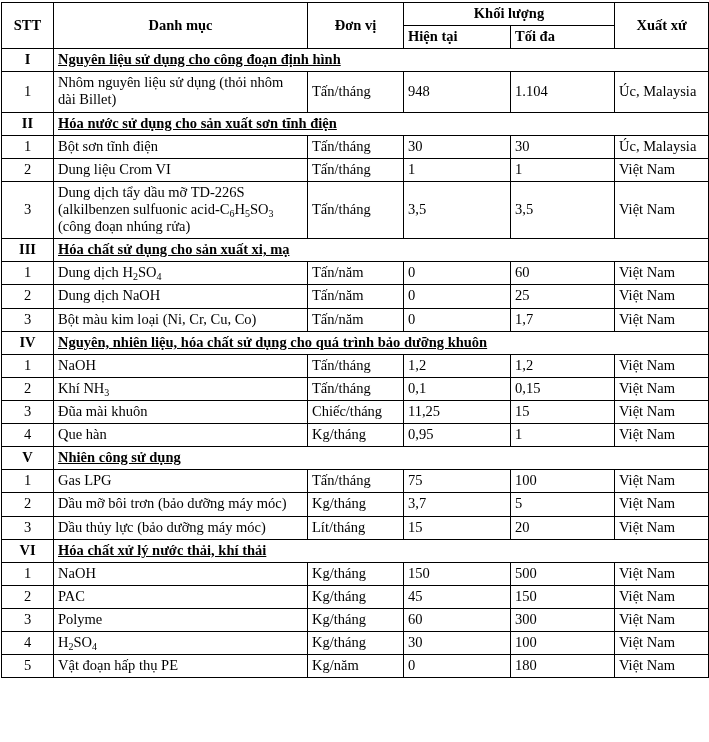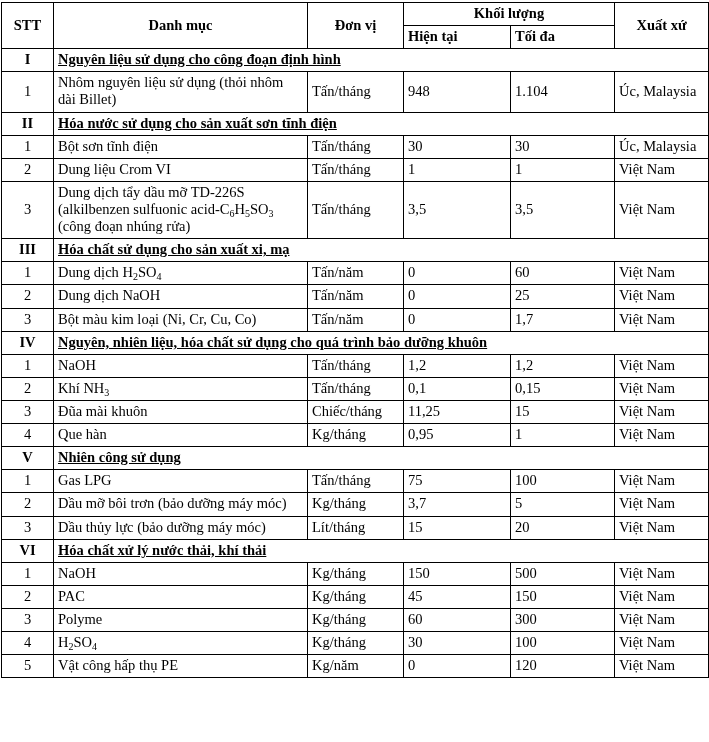--- a/index.html
+++ b/index.html
@@ -254,21 +254,21 @@
         <tr>
           <td class="stt">4</td>
           <td class="c-left">H<sub>2</sub>SO<sub>4</sub></td>
           <td class="c-left">Kg/tháng</td>
           <td class="c-left">30</td>
           <td class="c-left">100</td>
           <td class="c-left">Việt Nam</td>
         </tr>
         <tr>
           <td class="stt">5</td>
-          <td class="c-left">Vật công hấp thụ PE</td>
+          <td class="c-left">Vật đoạn hấp thụ PE</td>
           <td class="c-left">Kg/năm</td>
           <td class="c-left">0</td>
-          <td class="c-left">120</td>
+          <td class="c-left">180</td>
           <td class="c-left">Việt Nam</td>
         </tr>
       </tbody>
   </table>
 </div>
 
 </body></html>

